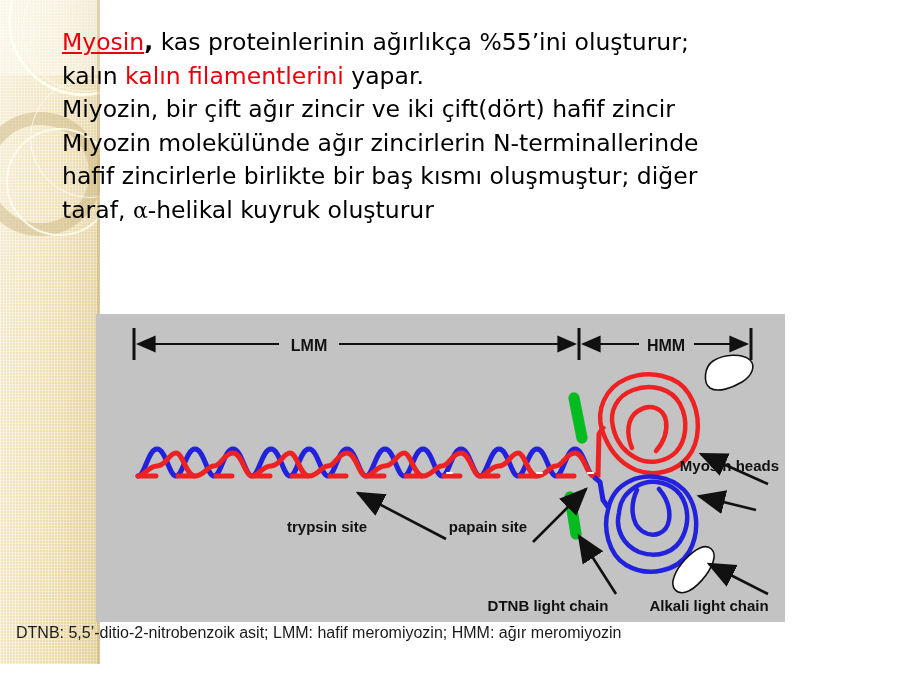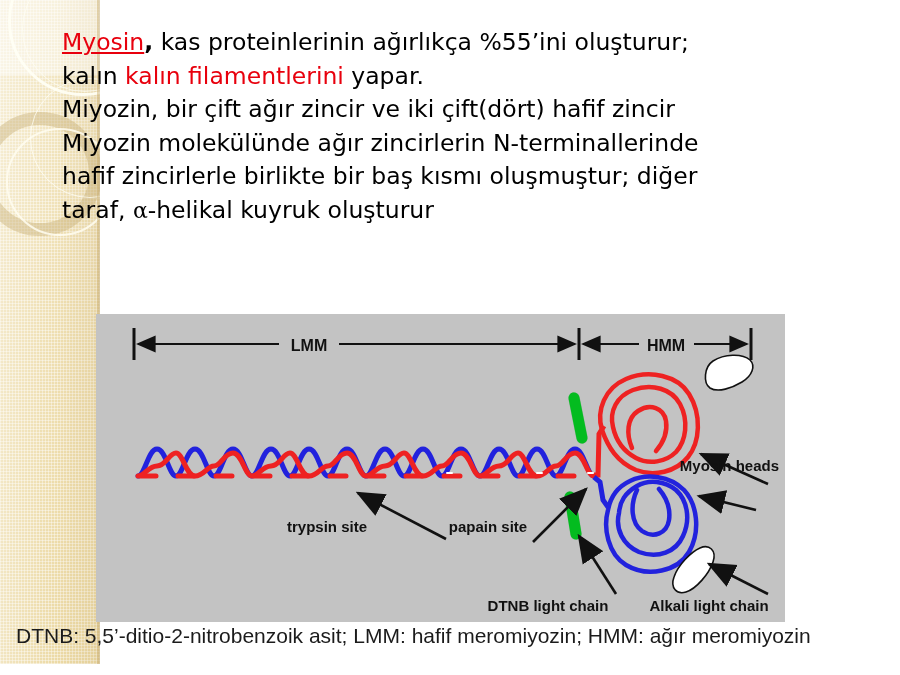--- a/index.html
+++ b/index.html
@@ -158,21 +158,21 @@
     margin-top: 7px;
   }
   .figure svg { display: block; }
 
   
   .caption {
     position: absolute;
     left: 16px;
     top: 624px;
     font-family: "Liberation Sans", sans-serif;
-    font-size: 21px;
+    font-size: 16px;
     color: #1b1b1b;
     white-space: nowrap;
     z-index: 6;
   }
 </style>
 </head>
 <body>
 
 <div id="slide">
 

